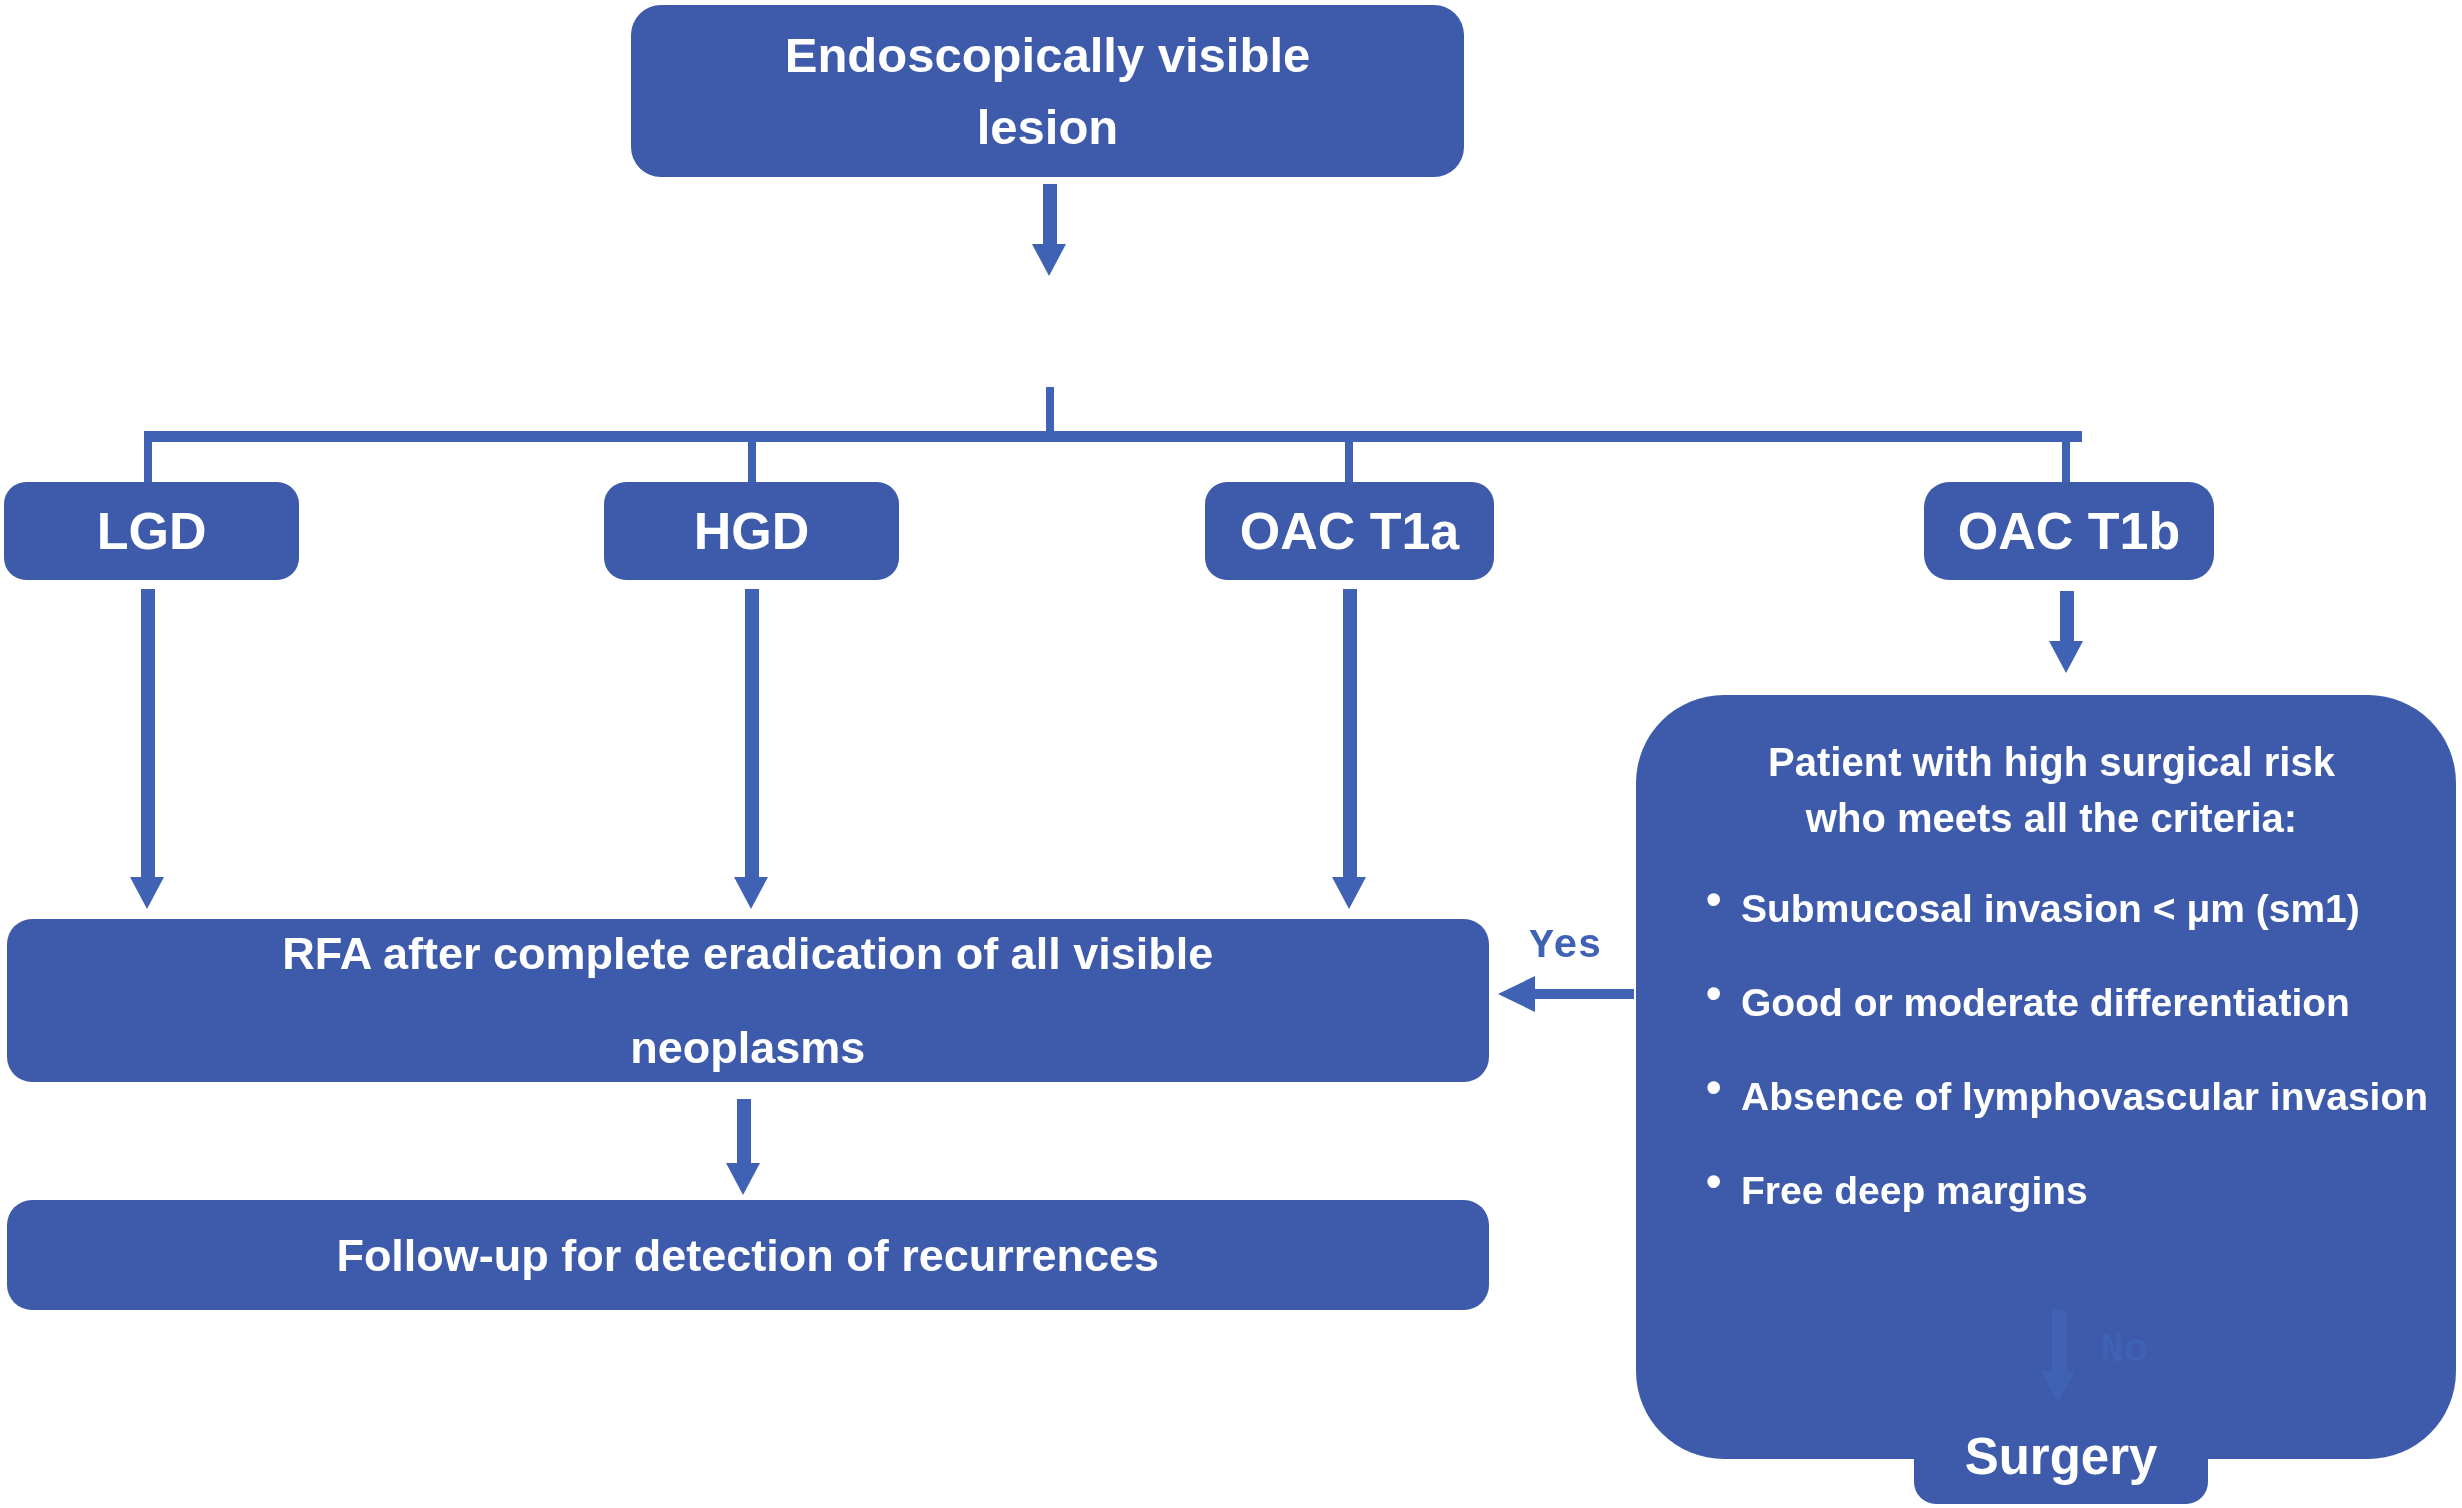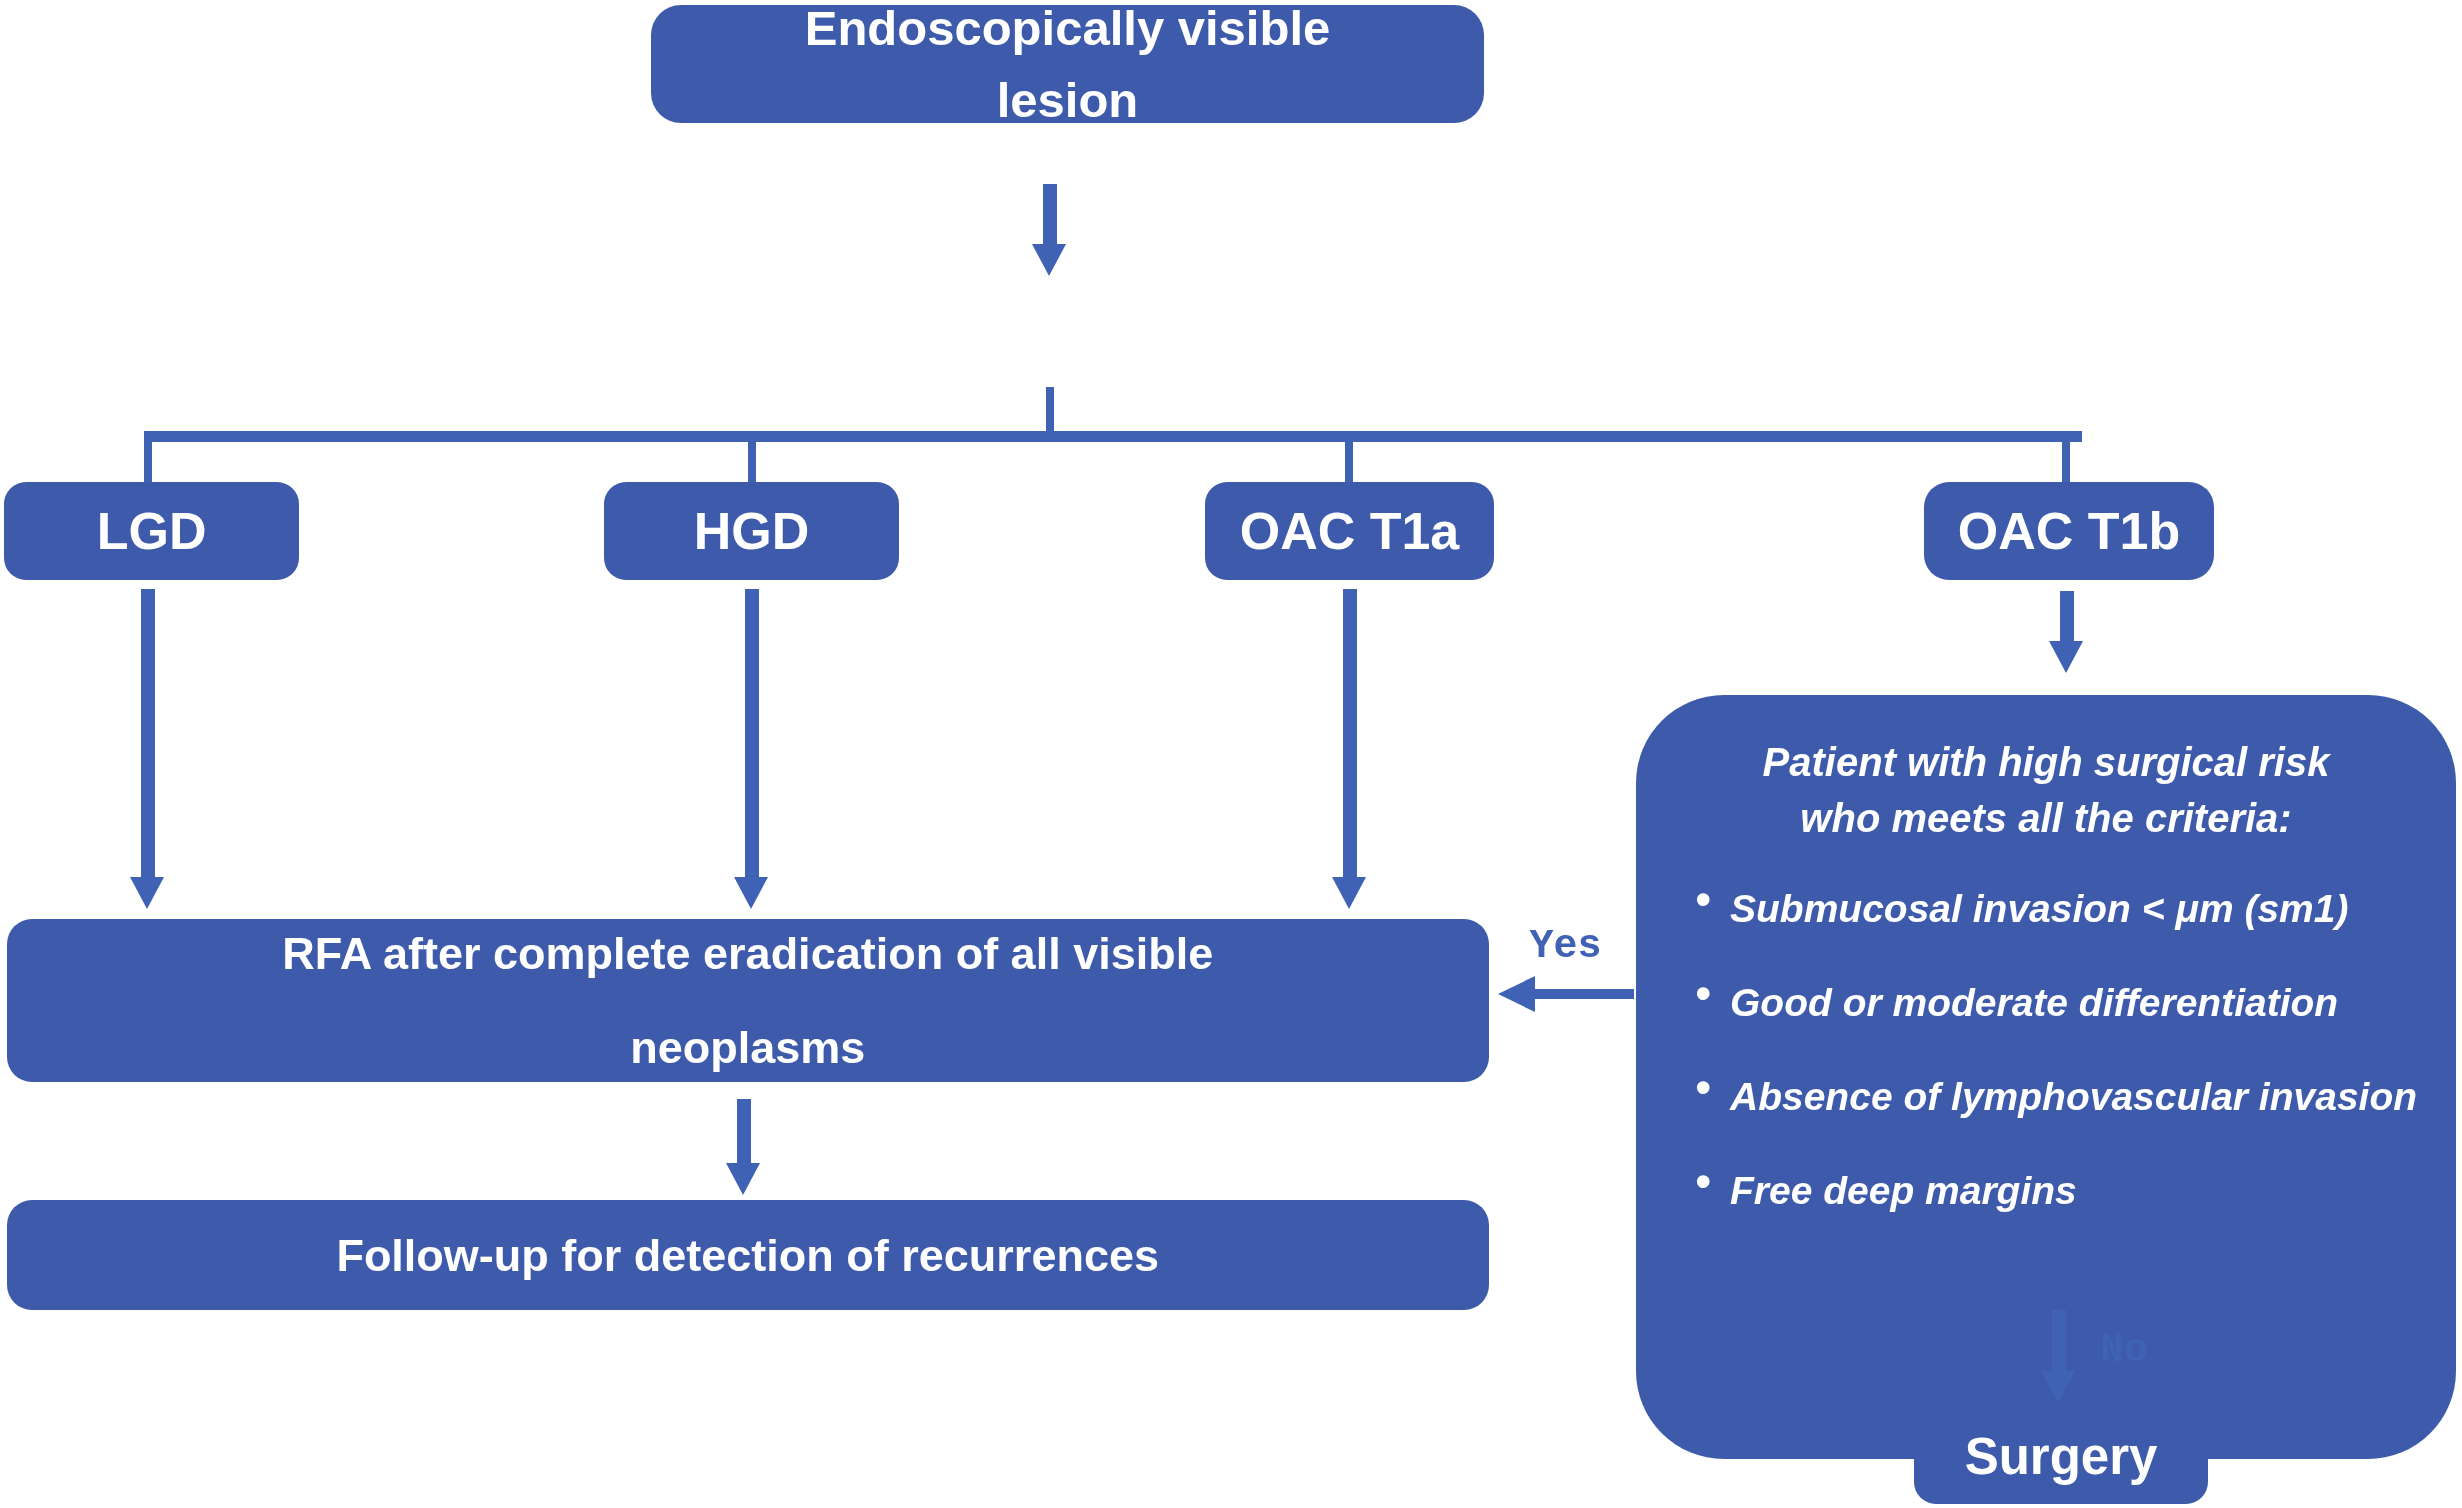--- a/index.html
+++ b/index.html
@@ -54,22 +54,21 @@
     font-family:Liberation Mono, monospace;
   }
   
   .criteria{
     position:absolute;
     left:1636px;top:695px;width:820px;height:764px;
     background:var(--node-fill);
     border-radius:88px;
     color:var(--text-white);
     box-sizing:border-box;
-    padding:39px 25px 0 25px;
-    font-style:italic;
+    padding:39px 25px 0 36px;
   }
   .criteria-heading{
     text-align:center;
     font-size:40px;
     line-height:56px;
     margin-bottom:39px;
   }
   .criteria-heading .ln{display:block;}
   .bullet-row{
     position:relative;
@@ -89,21 +88,21 @@
   .fs-56{font-size:47px;}
   .fs-62{font-size:52px;}
   .fs-54{font-size:45px;line-height:71px;}
   .fs-60{font-size:51px;}
 </style>
 </head>
 <body>
 
 <div class="stage">
 
-  <div class="box fs-58" style="left:631px;top:5px;width:833px;height:118px;border-radius:30px;margin-left:20px;">
+  <div class="box fs-58" style="left:631px;top:5px;width:833px;height:172px;border-radius:30px;">
     <span class="ln">Endoscopically visible</span>
     <span class="ln">lesion</span>
   </div>
 
   <div class="shaft" style="left:1043px;top:184px;width:13.5px;height:62px;"></div>
   <div class="head-down" style="left:1032px;top:244px;"></div>
 
 
   <div class="seg" style="left:1046px;top:387px;width:8.4px;height:49px;"></div>
   <div class="seg" style="left:144px;top:431px;width:1938px;height:11px;"></div>

